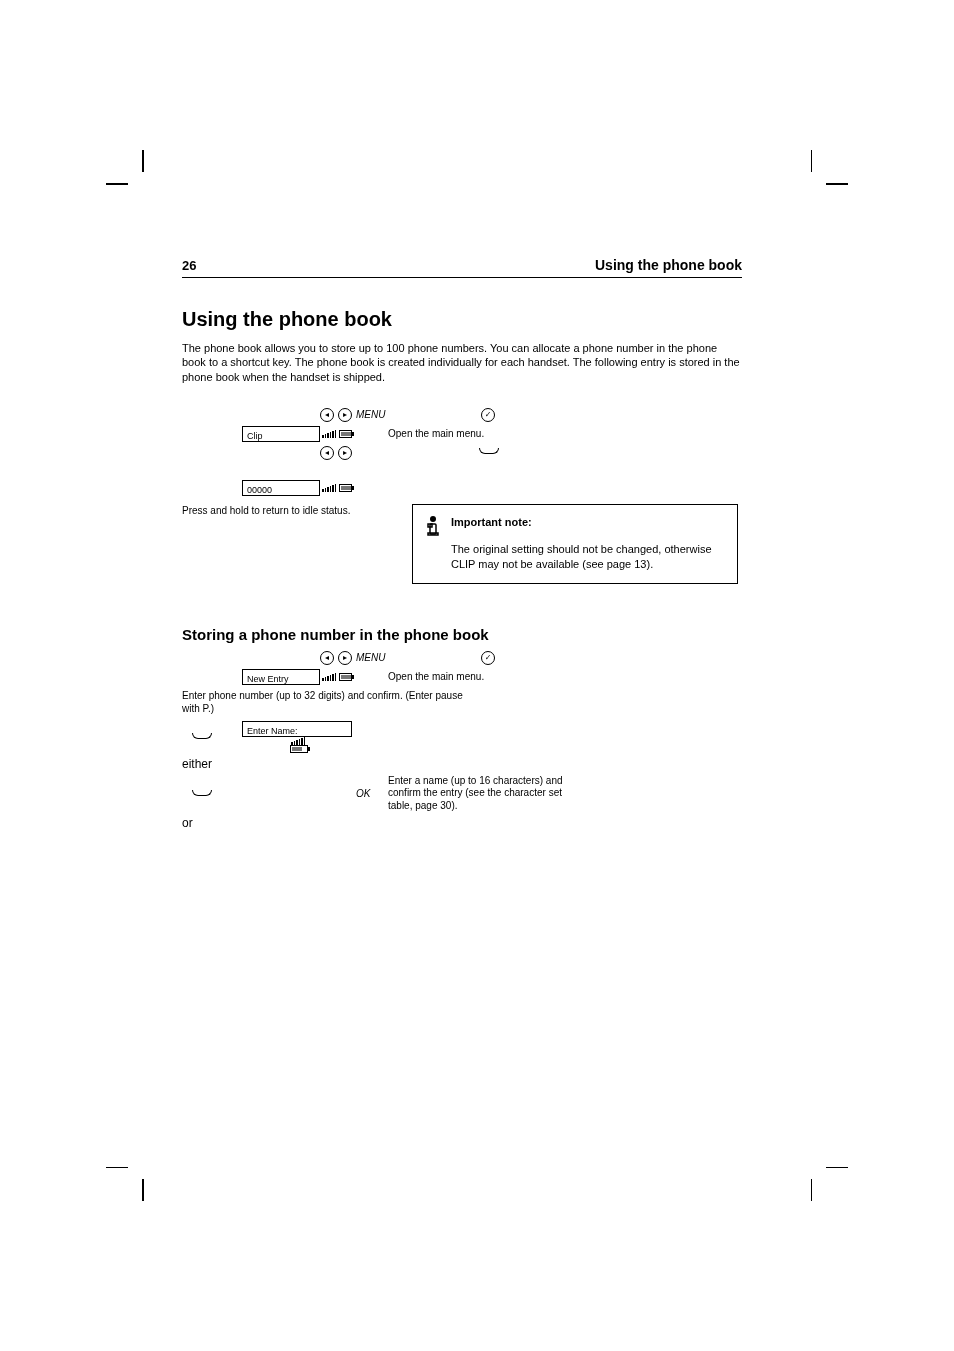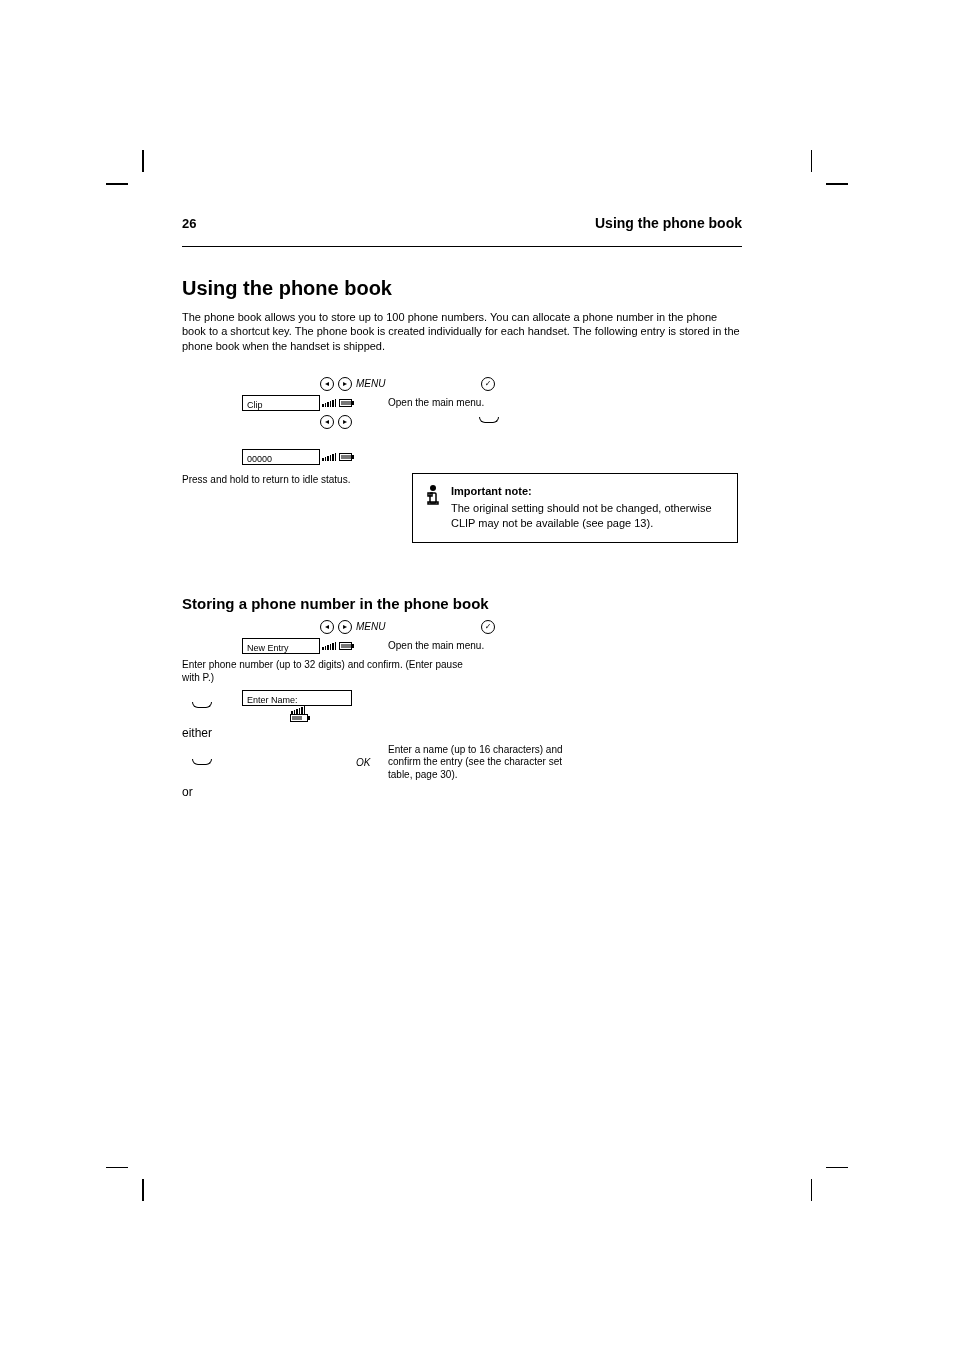--- a/index.html
+++ b/index.html
@@ -20,22 +20,23 @@
     position: absolute;
     left: 182px;
     top: 215px;
     width: 560px;
   }
   .header-row {
     display: flex;
     justify-content: space-between;
     align-items: baseline;
     border-bottom: 1.5px solid #000;
-    padding-bottom: 15px;
+    padding-bottom: 4px;
     margin-bottom: 30px;
+    margin-top: 42px;
   }
   .page-num { font-size: 13px; font-weight: bold; }
   .section-title { font-size: 14px; font-weight: bold; }
 
   .block { margin-bottom: 24px; }
   .h1 { font-size: 20px; font-weight: bold; margin-bottom: 10px; }
   .h2 { font-size: 15px; font-weight: bold; margin-bottom: 8px; }
   .para { font-size: 11px; line-height: 1.3; }
 
   .proc-row {
@@ -123,21 +124,21 @@
     left: 230px;
     top: 0;
     width: 326px;
     border: 1px solid #000;
     padding: 10px 12px 12px 12px;
     font-size: 11px;
     line-height: 1.35;
   }
   .info-row { display: flex; align-items: flex-start; gap: 10px; }
   .info-icon { flex-shrink: 0; }
-  .info-title { font-weight: bold; margin-bottom: 2px; }
+  .info-title { font-weight: bold; margin-bottom: 12px; }
   .info-svg { width: 16px; height: 22px; }
 
   .two-col-wrap {
     position: relative;
     min-height: 100px;
     margin-top: 4px;
     margin-bottom: 22px;
   }
 </style>
 </head>

